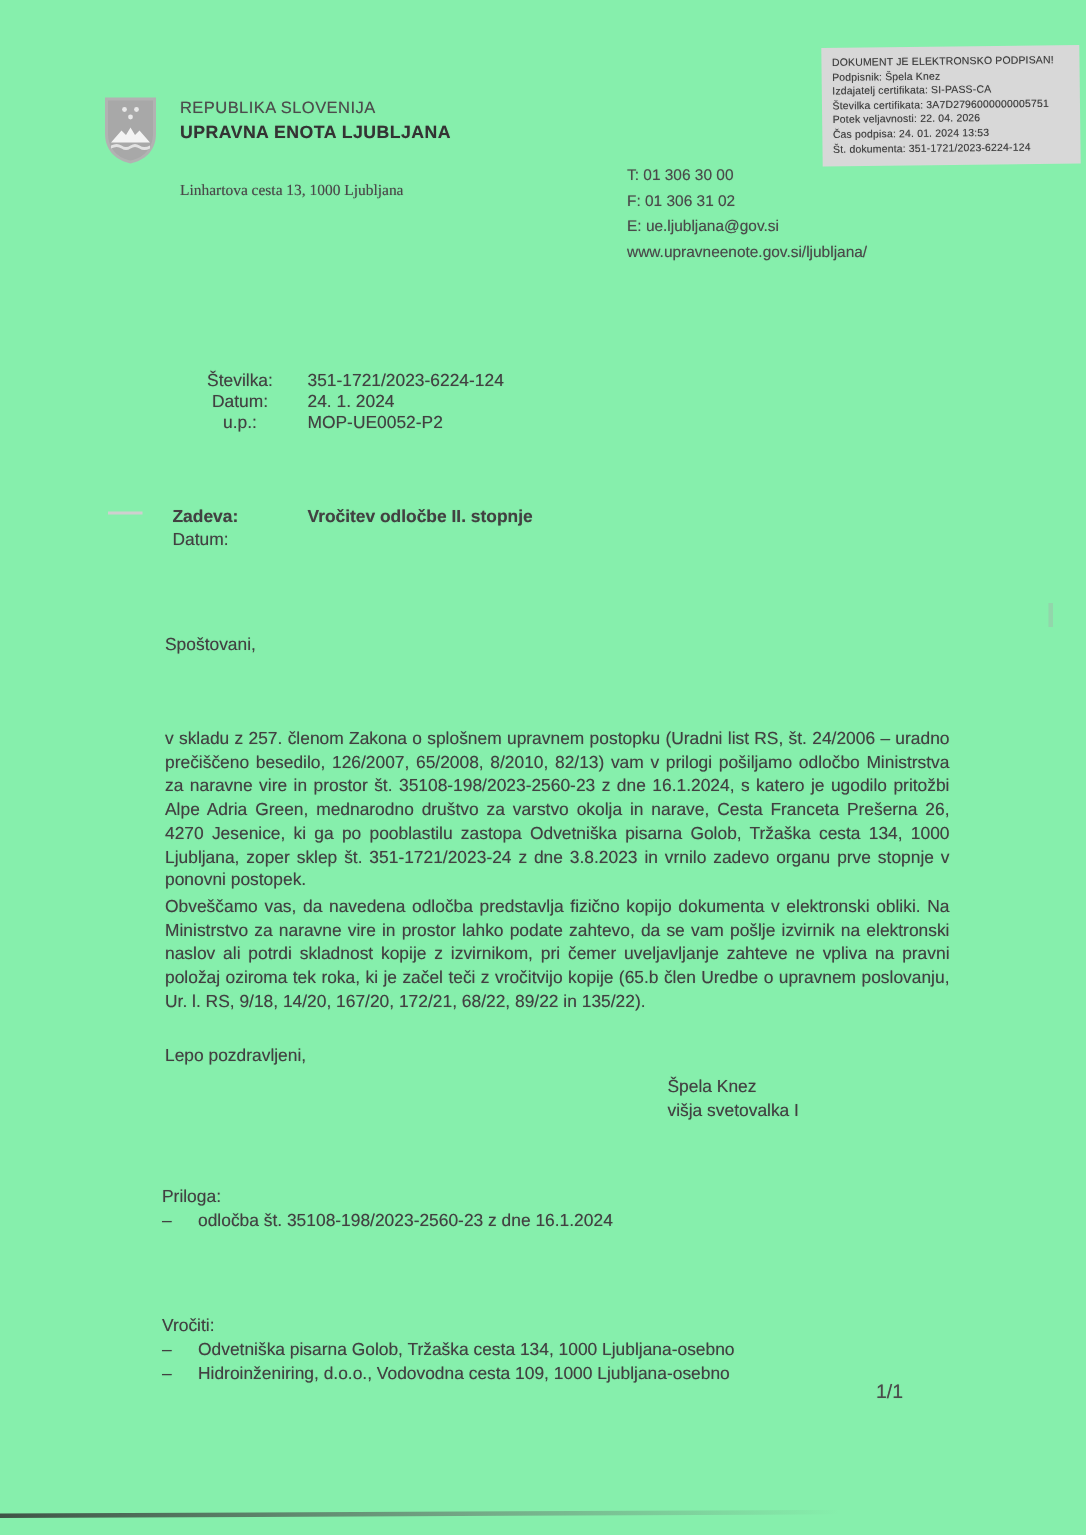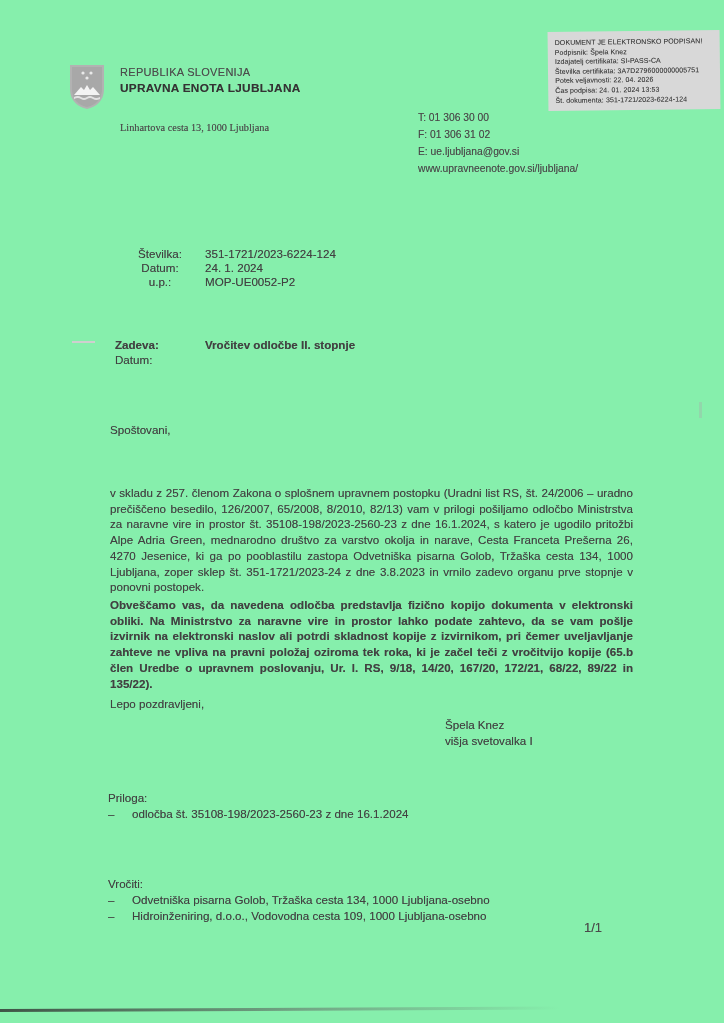--- a/index.html
+++ b/index.html
@@ -38,21 +38,21 @@
   .subjblock{position:absolute;left:115px;top:338px;font-size:11.6px;line-height:14.6px;}
   .subjrow{display:flex;}
   .subjrow .lab{width:90px;font-weight:bold;}
   .subjrow.zveza .lab{font-weight:normal;}
   .subjrow .val.bold{font-weight:bold;}
   .folddash{position:absolute;left:72px;top:341px;width:23px;height:2px;background:#cfcfcf;}
   
   .salutation{position:absolute;left:110px;top:423px;font-size:11.6px;}
   .para{position:absolute;left:110px;width:523px;font-size:11.6px;line-height:15.7px;text-align:justify;}
   .para1{top:485px;}
-  .para2{top:597px;font-weight:bold;}
+  .para2{top:597px;}
   .closing{position:absolute;left:110px;top:697px;font-size:11.6px;}
   .signature{position:absolute;left:445px;top:717px;font-size:11.6px;line-height:16px;}
   
   .listblock{position:absolute;left:108px;font-size:11.6px;line-height:15.8px;}
   .attach{top:790px;}
   .deliver{top:876px;}
   .listitem{display:flex;}
   .listitem .dash{width:24px;}
   .pagenum{position:absolute;left:584px;top:892px;font-size:13px;color:#4a4a4a;margin-top:28px;}
   

